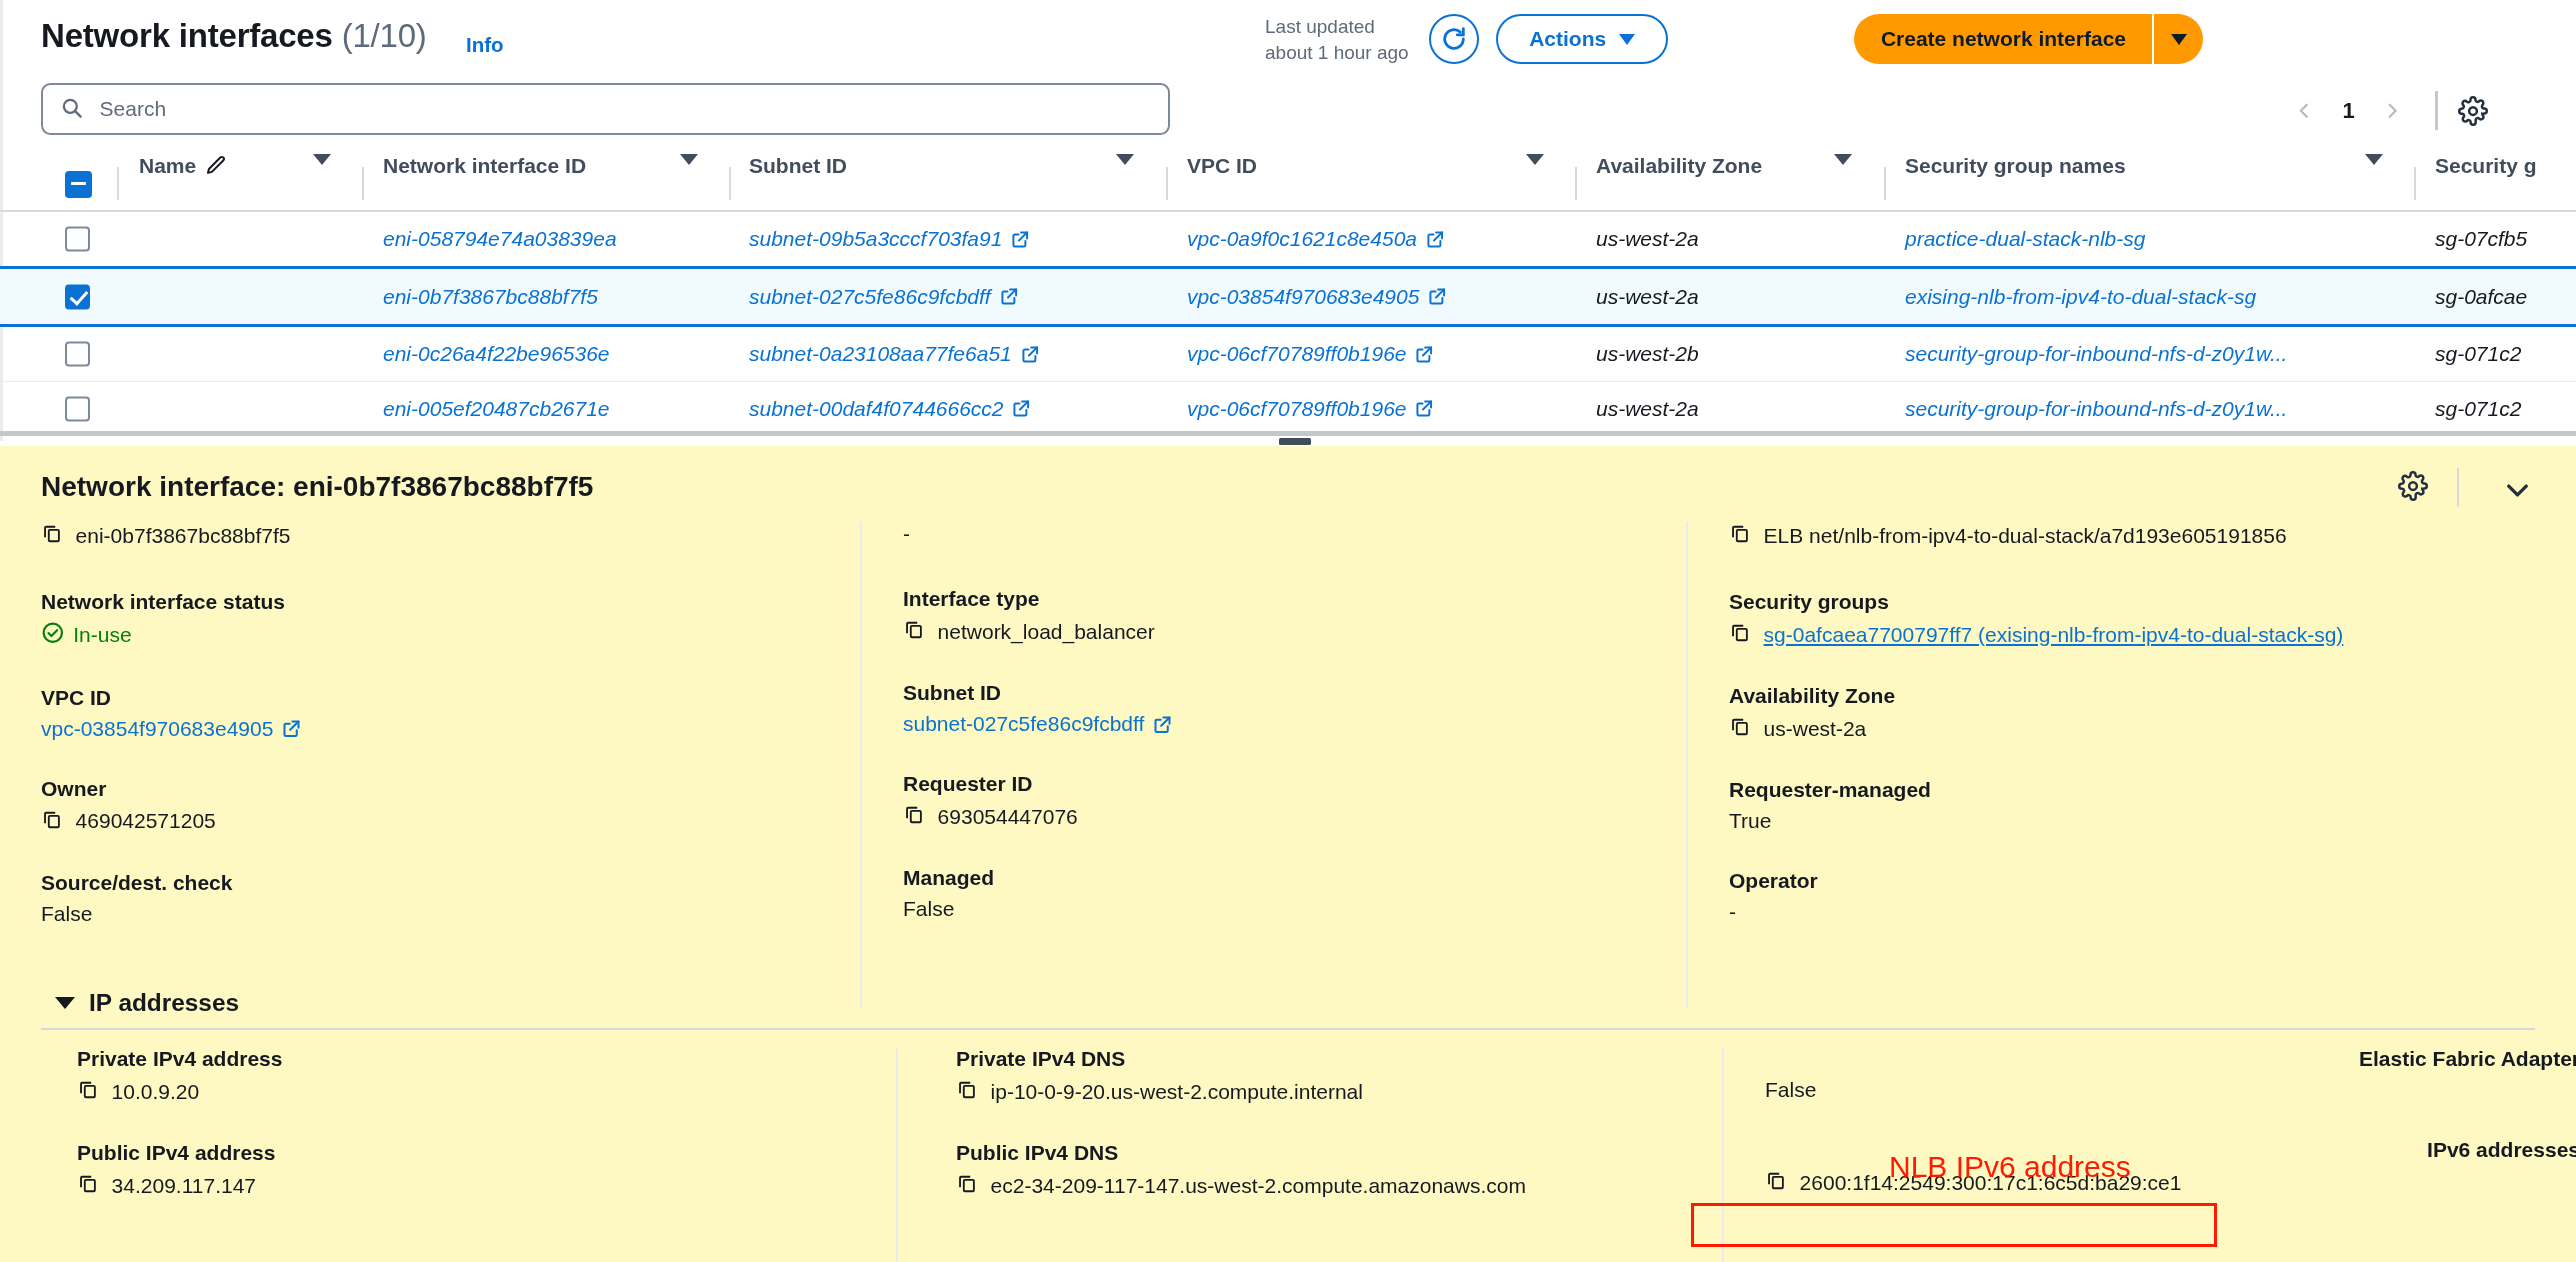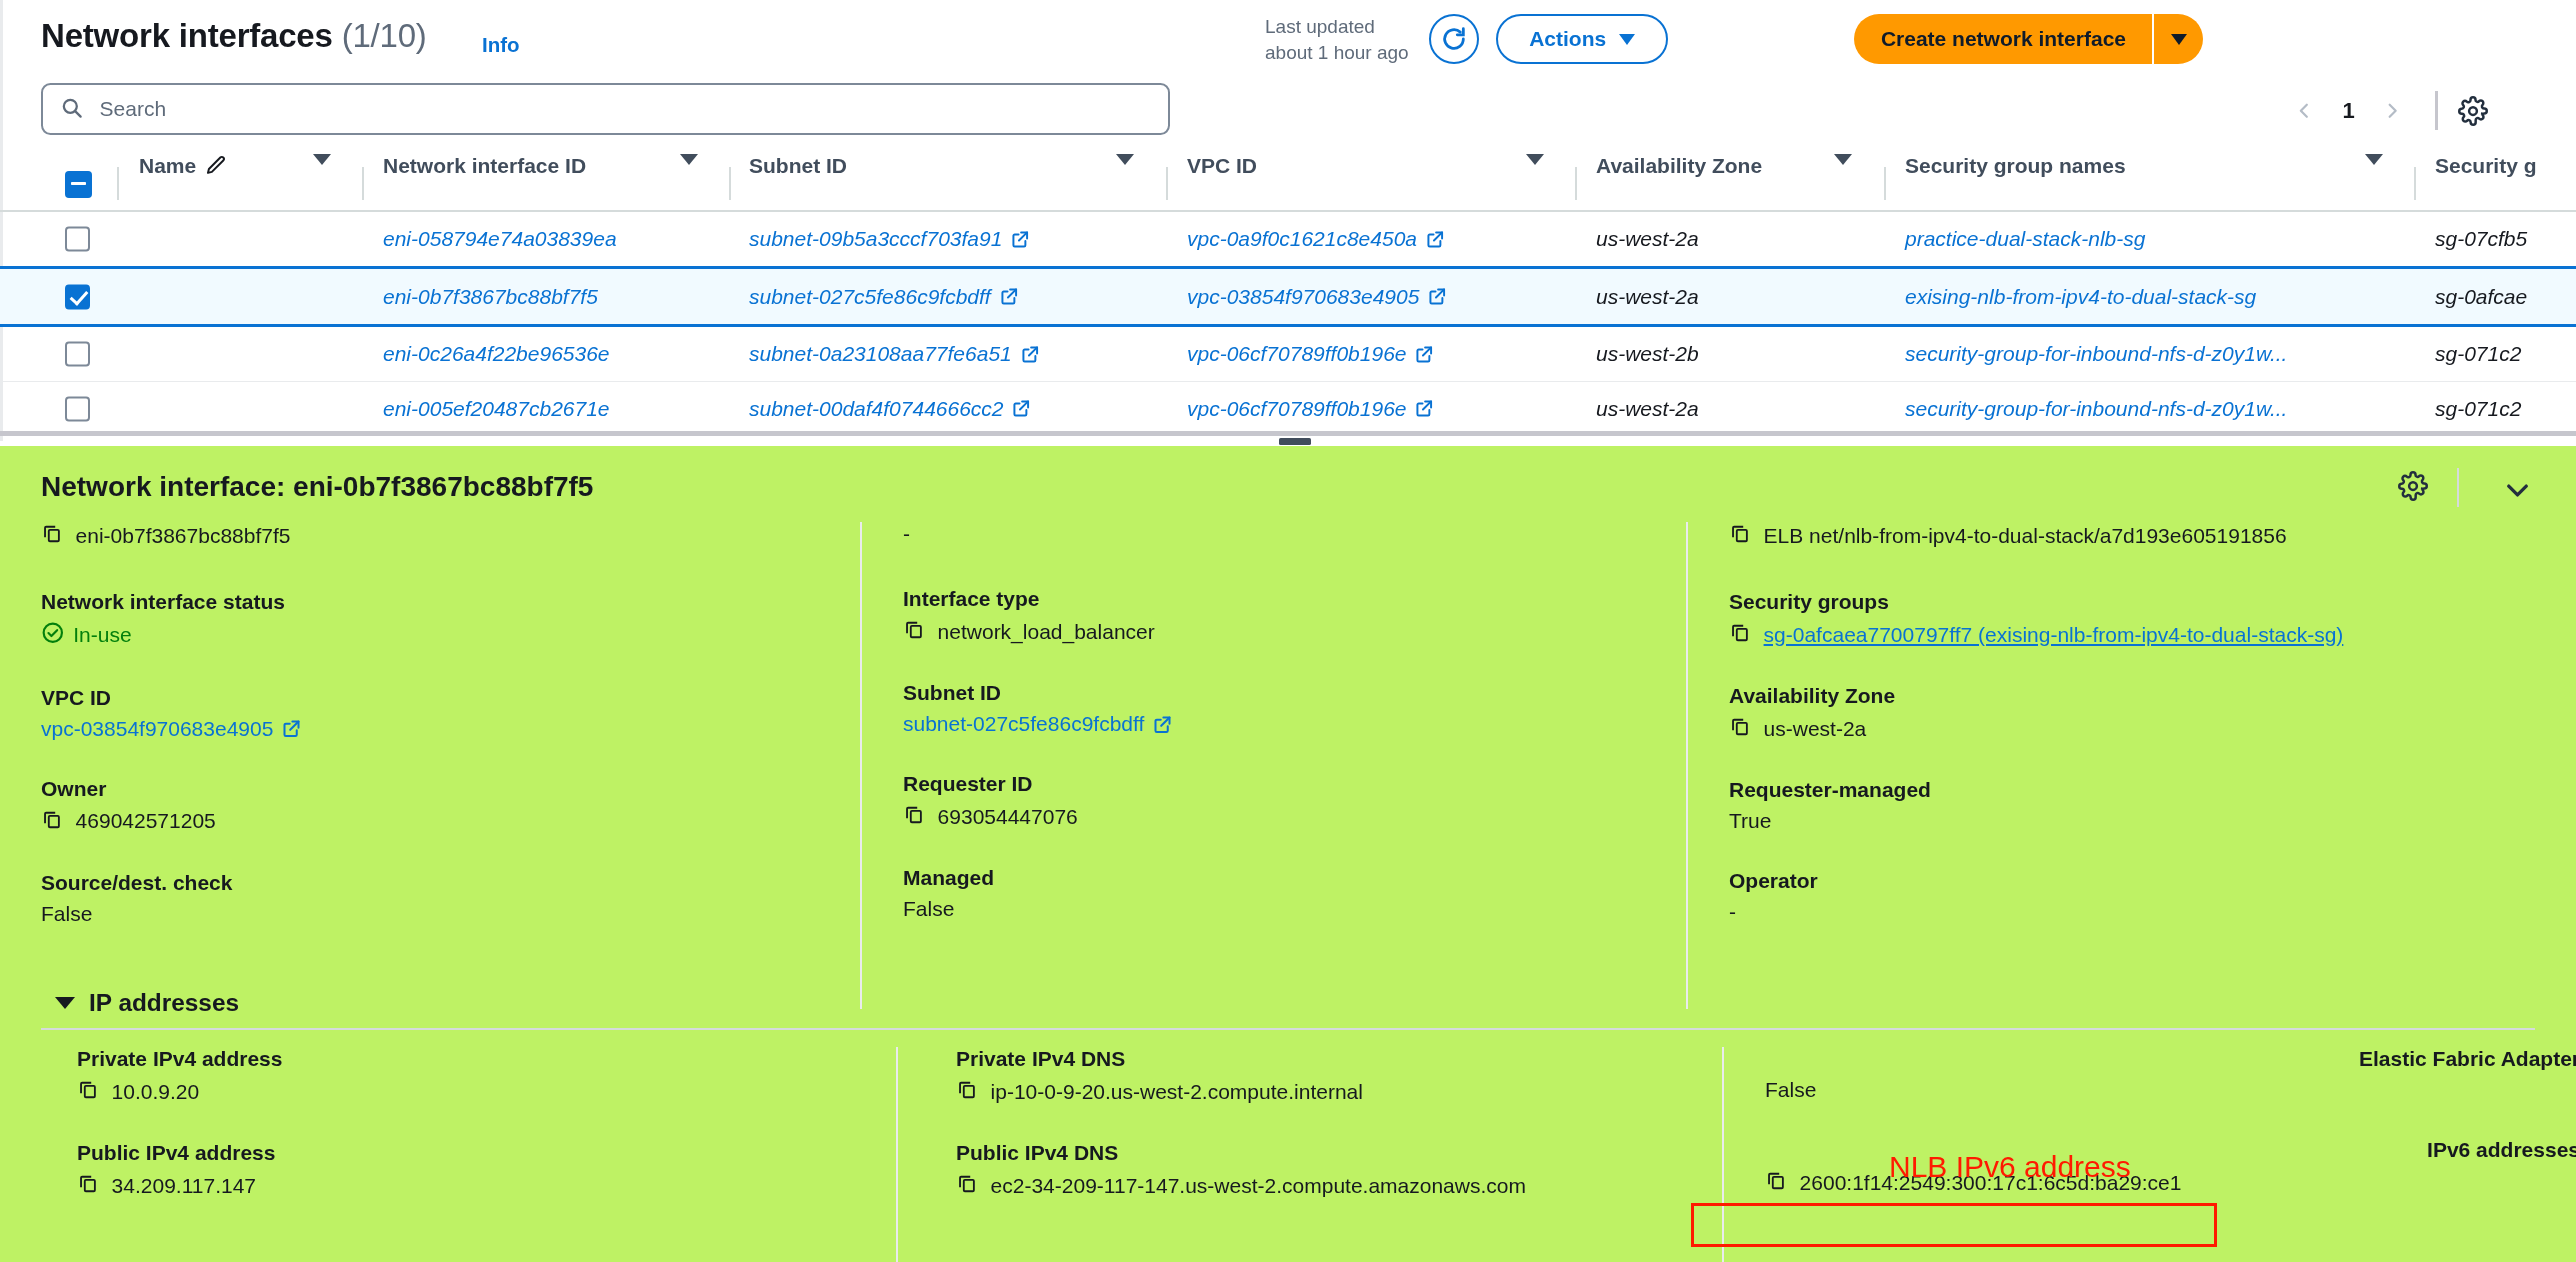--- a/index.html
+++ b/index.html
@@ -21,21 +21,21 @@
 
   
   .hdr { position: absolute; left: 0; top: 0; width: 2219px; height: 79px; }
   .hdr-title {
     position: absolute; left: 41px; top: 17.3px;
     font-size: 33px; font-weight: 700; letter-spacing: -0.2px;
     color: #16191f; white-space: nowrap;
   }
   .hdr-count { font-weight: 400; color: #5f6b7a; }
   .hdr-info {
-    position: absolute; left: 482px; top: 33px;
+    position: absolute; left: 466px; top: 33px;
     font-size: 20.5px; color: #0972d3; font-weight: 700; cursor: pointer;
   }
 
   .upd {
     position: absolute; right: 797px; top: 14px; width: 157px;
     text-align: left; font-size: 19px; line-height: 26px; color: #5f6b7a;
   }
   .refresh-btn {
     position: absolute; right: 740px; top: 14px;
     width: 50px; height: 50px; border: 2.4px solid #0972d3; border-radius: 50%;
@@ -150,21 +150,21 @@
     background: #c6c6cd;
   }
   .grip {
     position: absolute; left: 1279px; top: 438px; width: 35px; height: 23.6px;
     cursor: row-resize;
   }
   .grip i { display: block; width: 31.5px; height: 7px; background: #414d5c; border-radius: 1.6px; }
   .grip i + i { margin-top: 7px; }
 
   
-  .detail { position: absolute; left: 0; top: 446px; width: 2576px; height: 817px; background: #bef264; padding-left: 12px; }
+  .detail { position: absolute; left: 0; top: 446px; width: 2576px; height: 817px; background: #fef9c3; padding-left: 12px; }
   .detail-title {
     position: absolute; left: 41px; top: 25px;
     font-size: 28px; font-weight: 700; color: #16191f; white-space: nowrap;
   }
   .detail-gear { position: absolute; right: 148px; top: 25px; cursor: pointer; }
   .detail-sep  { position: absolute; right: 117px; top: 22px; width: 2.4px; height: 39px; background: #d5dbdb; }
   .detail-chev { position: absolute; right: 41px; top: 27px; cursor: pointer; }
 
   .cols { position: absolute; left: 0; top: 76px; width: 2576px; }
   .col {

